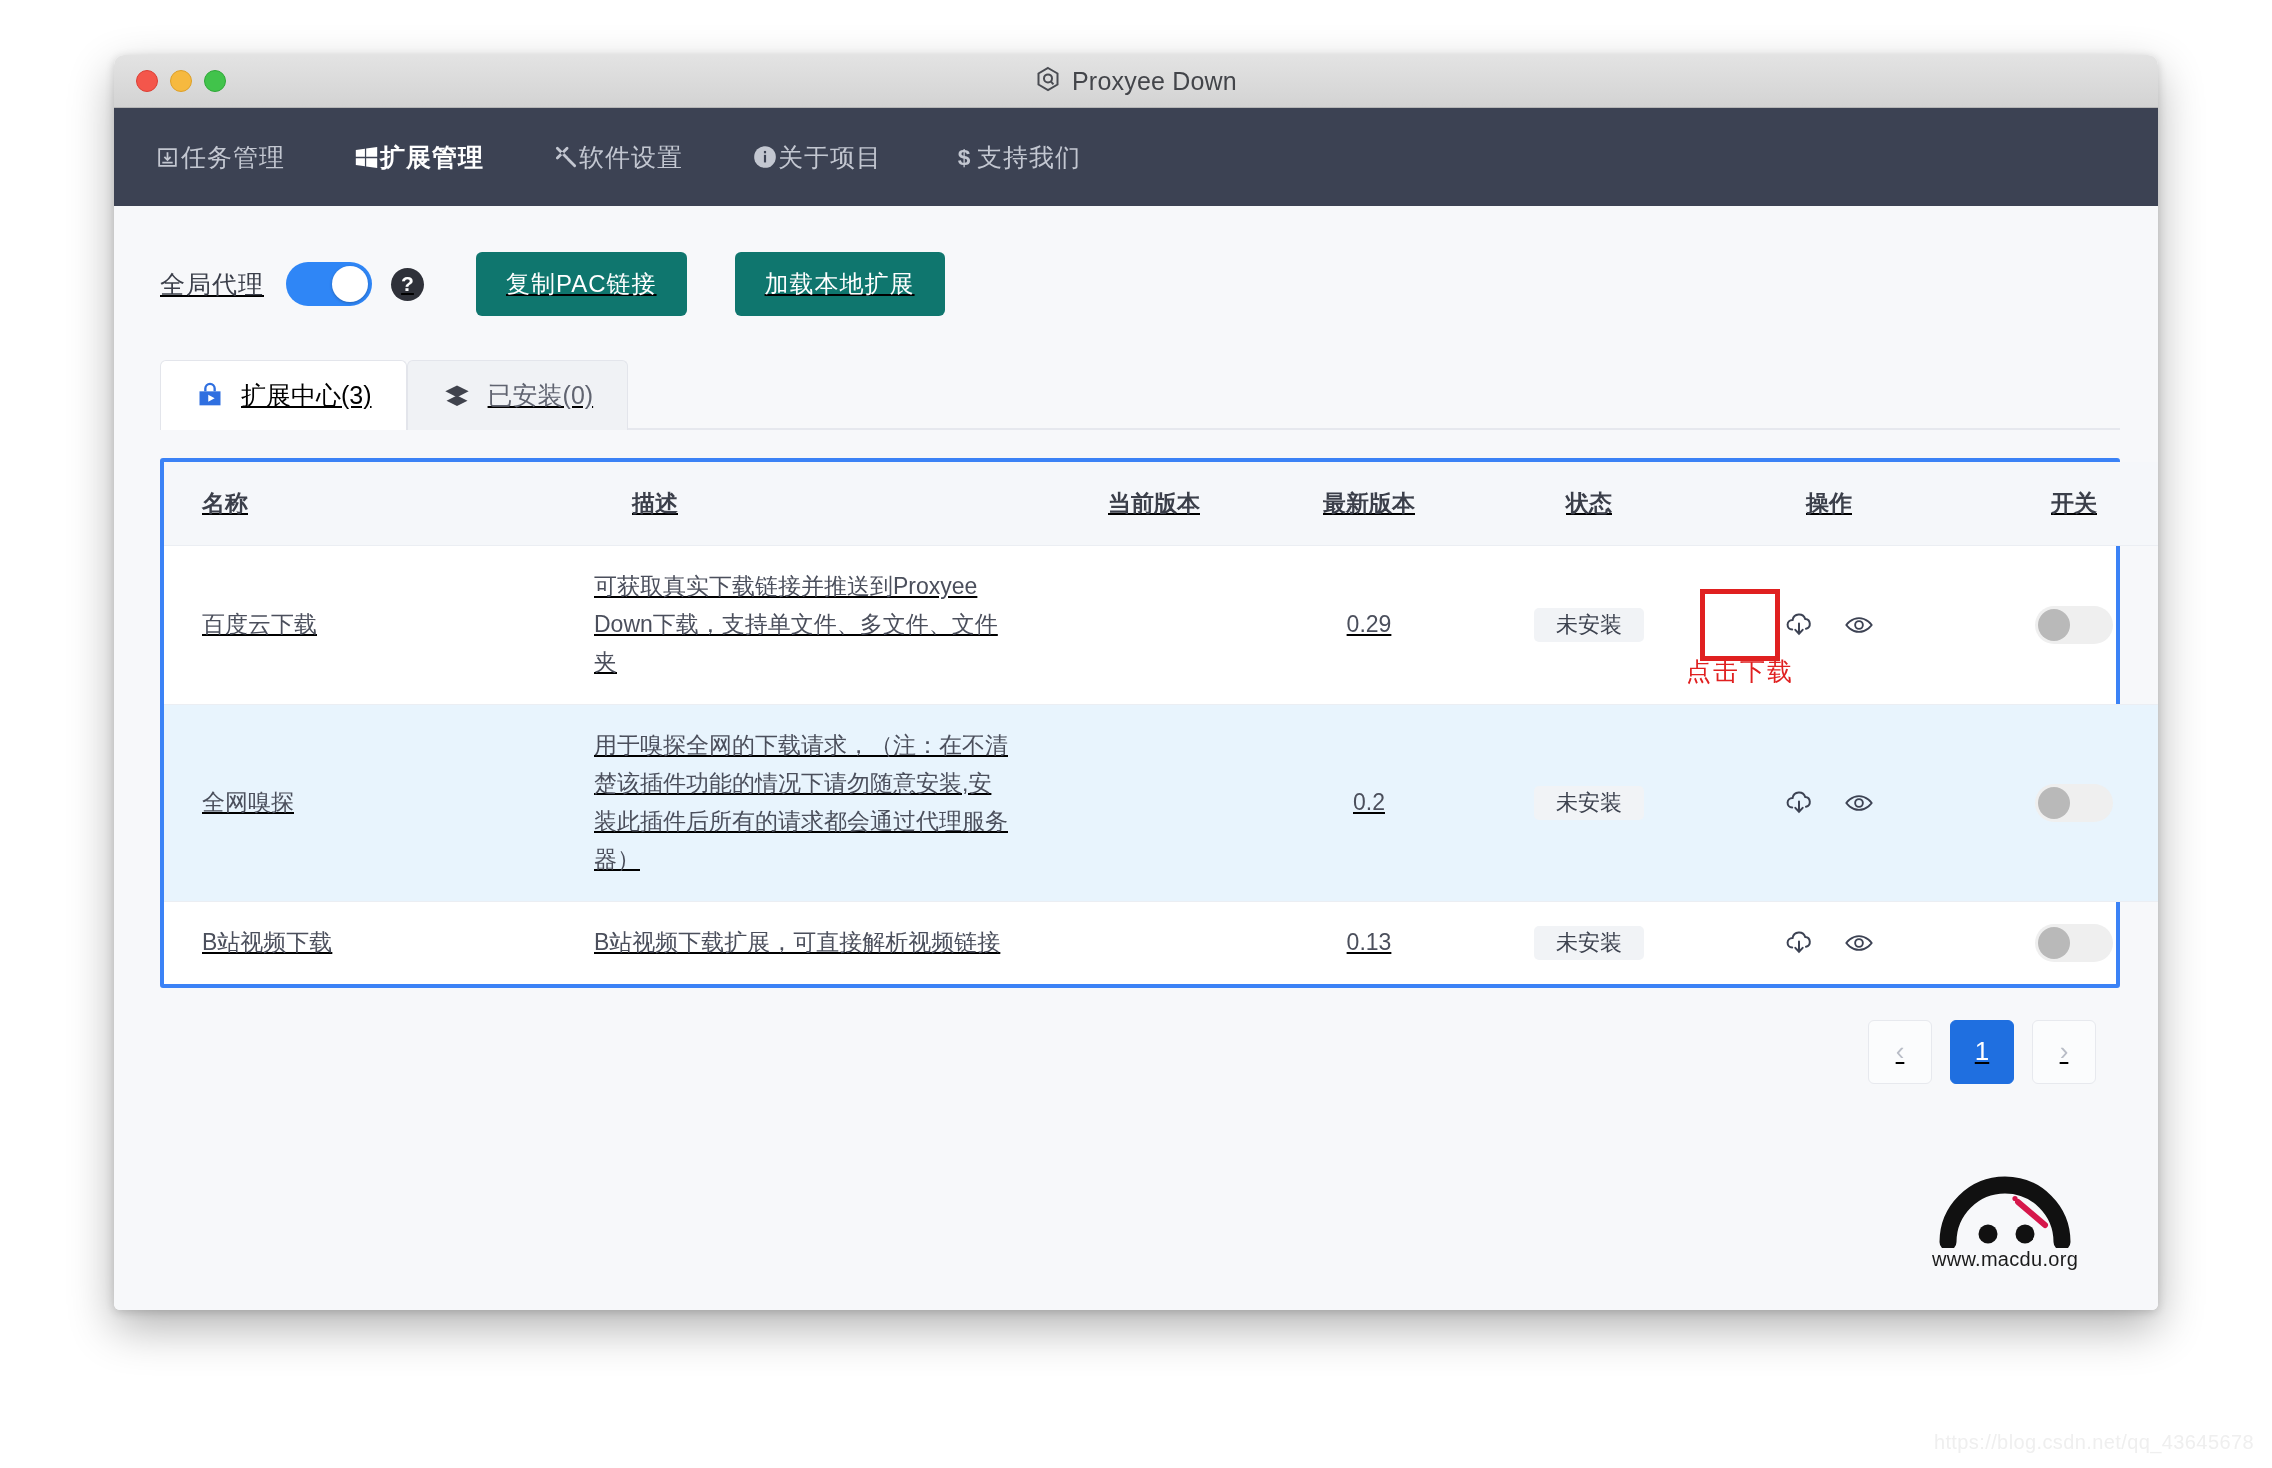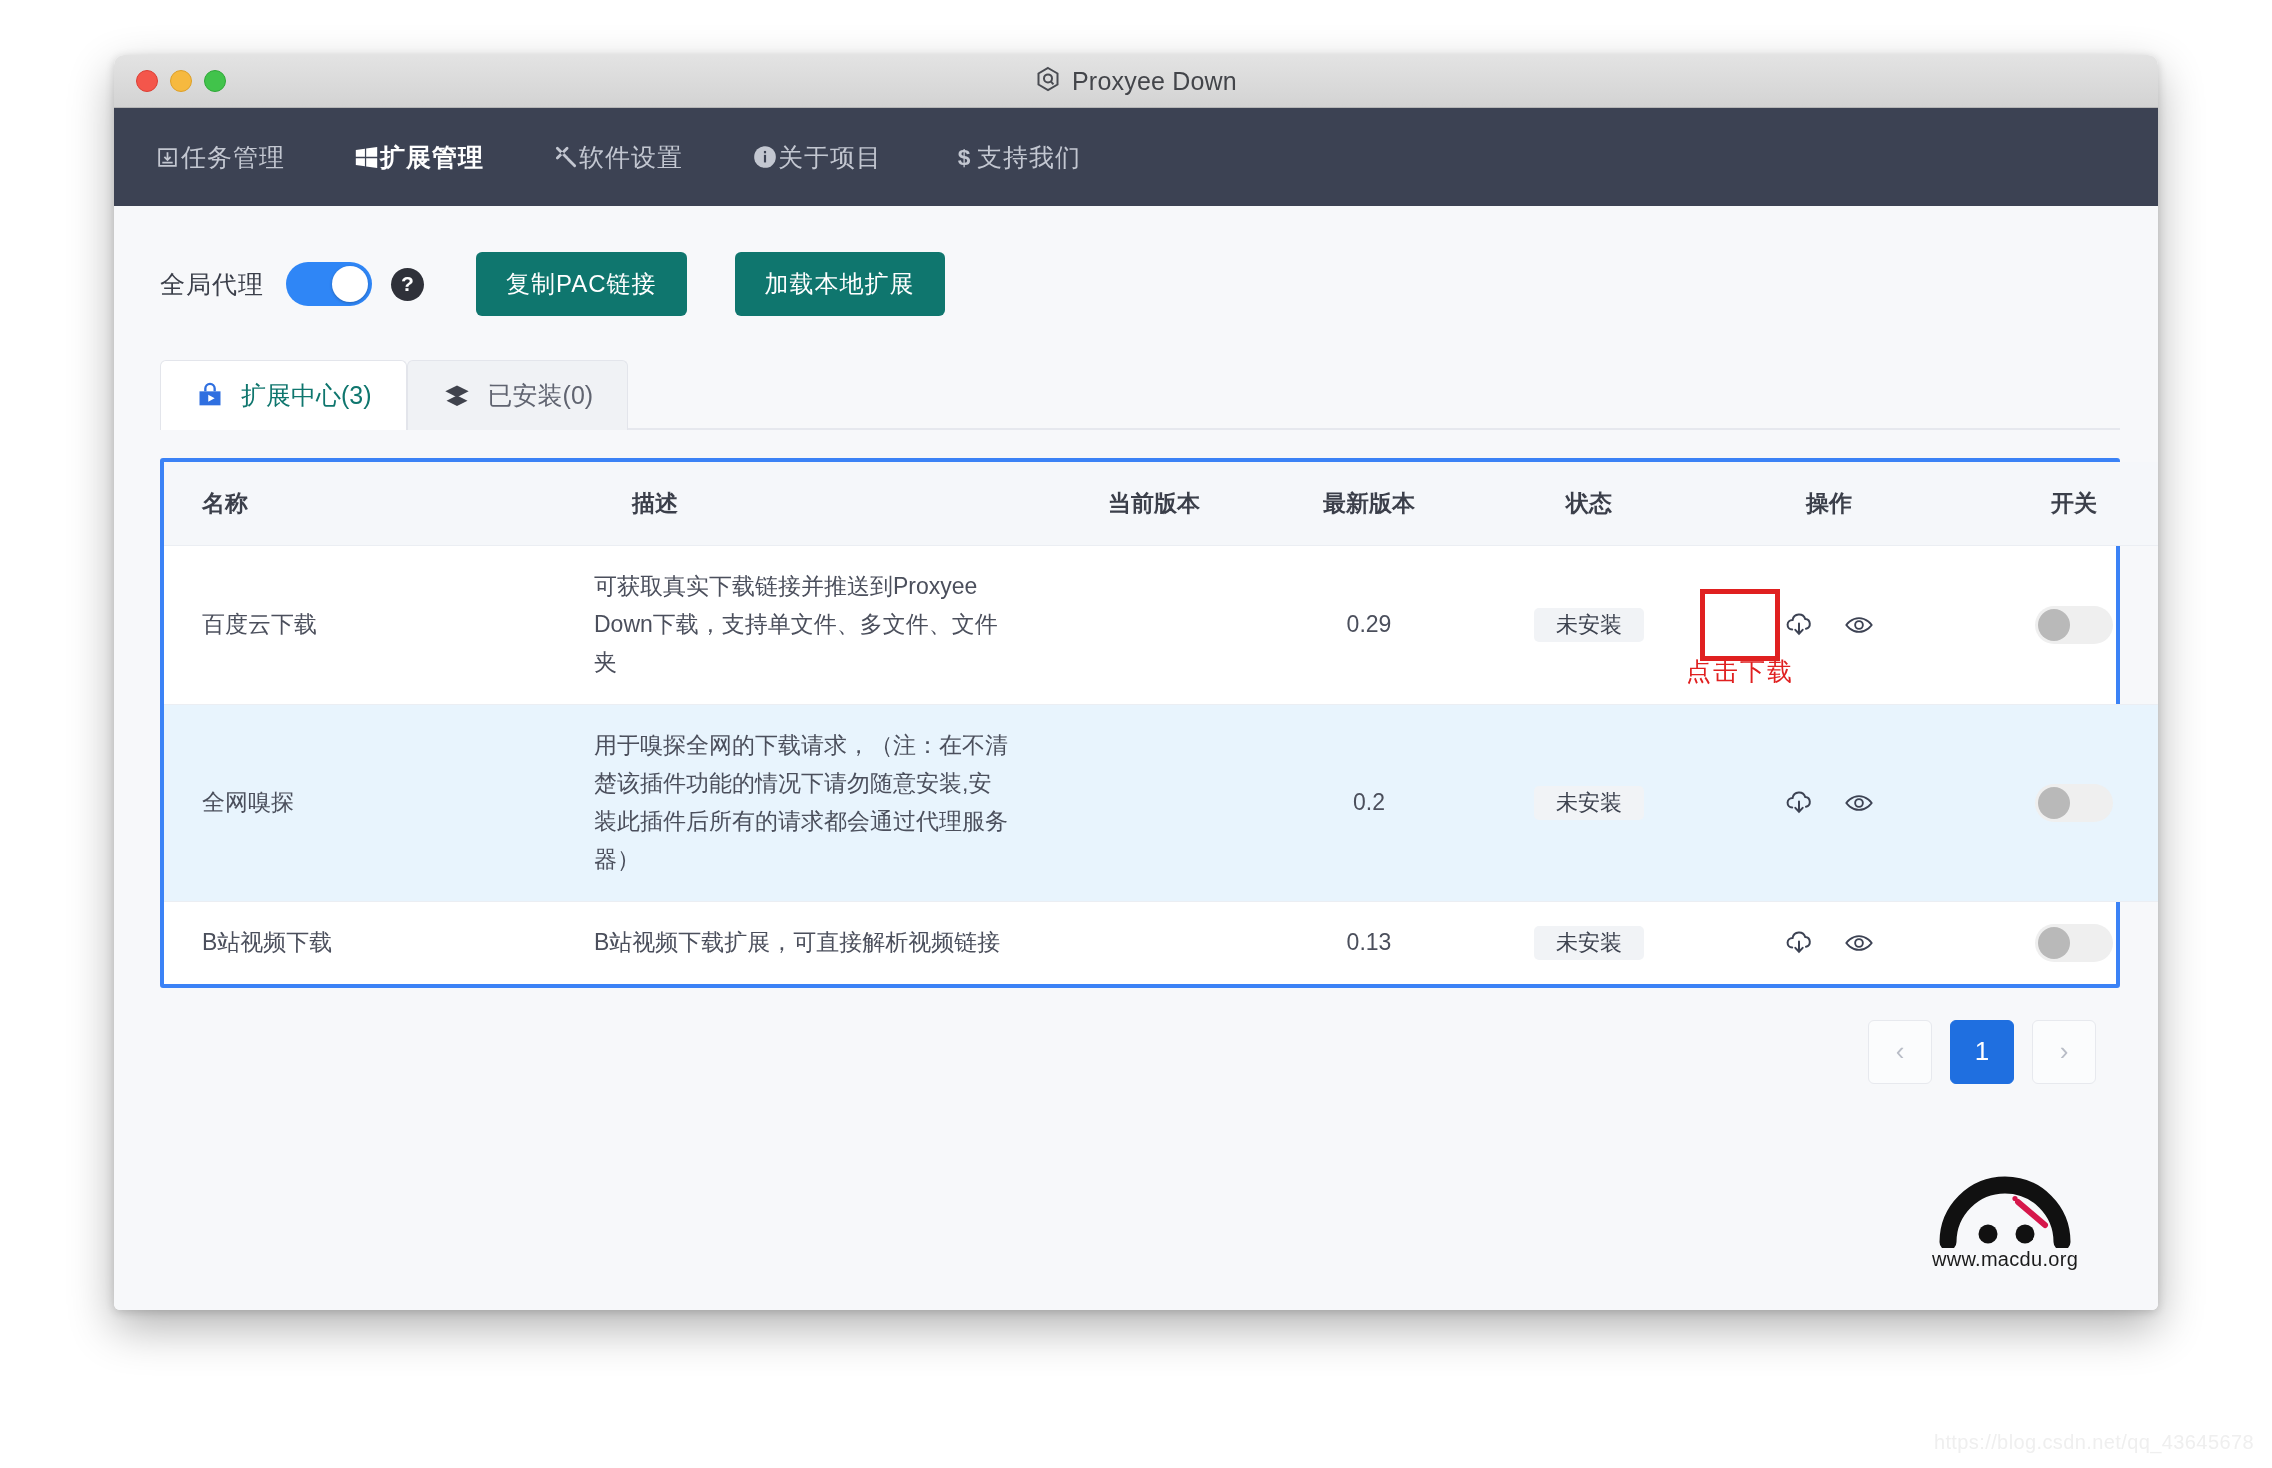--- a/index.html
+++ b/index.html
@@ -83,20 +83,21 @@
   .nav-item.active .nav-label { color: #ffffff; font-weight: bold; }
   .nav-icon { width: 27px; height: 27px; display: flex; align-items: center; justify-content: center; }
 
   
   .content {
     background: #f7f8fa;
     height: 1105px;
     padding: 0 38px;
     box-sizing: border-box;
     position: relative;
+    text-decoration: underline;
   }
 
   .toolbar {
     display: flex;
     align-items: center;
     padding-top: 46px;
     padding-left: 8px;
   }
   .proxy-label {
     font-size: 25px;
@@ -165,21 +166,21 @@
     background: #f0f2f5;
     border: 1px solid #e3e5eb;
     border-bottom: none;
     border-radius: 6px 6px 0 0;
     cursor: pointer;
     position: relative;
     top: 2px;
   }
   .tab.active {
     background: #ffffff;
-    color: #0f766e;
+    color: #000000;
     border-color: #e3e5eb;
   }
   .tab-icon { width: 30px; height: 30px; display:flex; align-items:center; justify-content:center; }
 
   
   .table-card {
     margin-top: 28px;
     margin-left: 8px;
     background: #ffffff;
     border: 4px solid #3b82f6;

